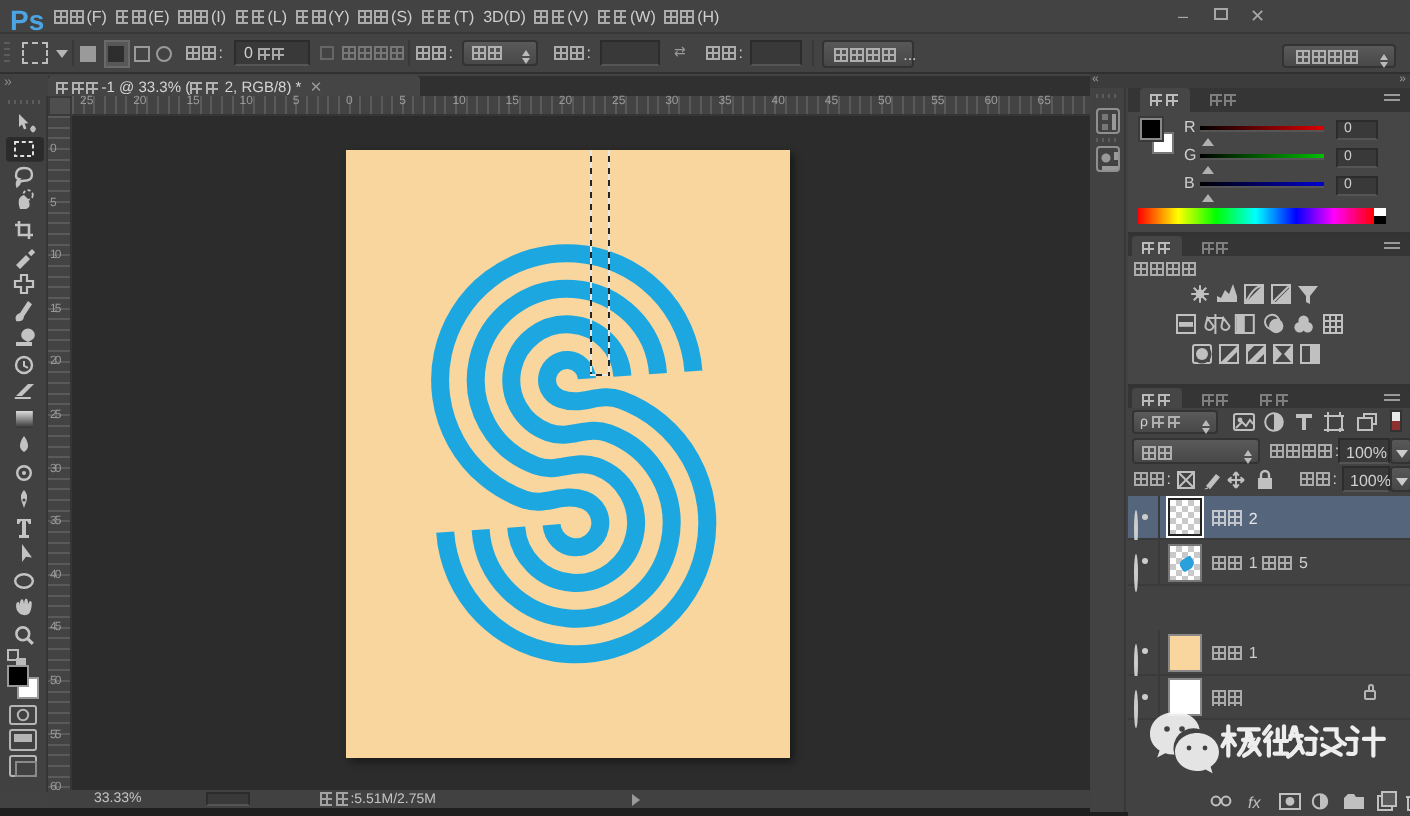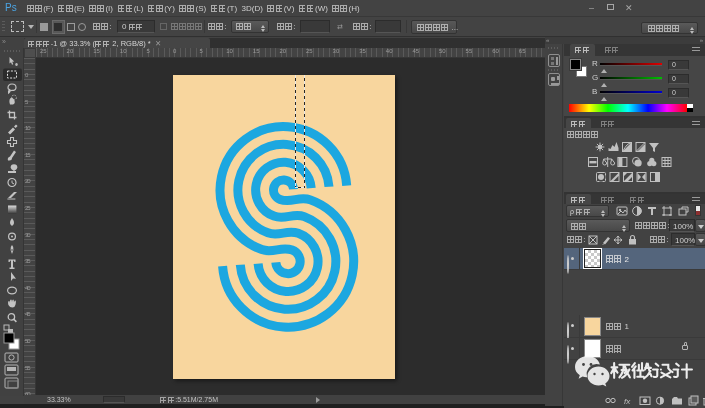--- a/index.html
+++ b/index.html
@@ -13,21 +13,21 @@
 .inbox{background:#393939;border:1px solid #2c2c2c;border-bottom-color:#555}
 .btn{background:linear-gradient(#585858,#474747);border:1px solid #333;border-radius:2px}
 .combo{background:linear-gradient(#5a5a5a,#484848);border:1px solid #333;border-radius:2px}
 .ptab{height:100%;font-size:8px;color:#e2e2e2;padding:1px 5px 0 5px;background:#464646;display:inline-block;vertical-align:top}
 .ptabd{height:100%;font-size:8px;color:#989898;padding:1px 5px 0 5px;display:inline-block;vertical-align:top}
 .eye{width:10px;height:7px;border:1px solid #cccccc;border-radius:50%;position:relative}.eye:after{content:"";position:absolute;left:2.8px;top:1.2px;width:3px;height:3px;border-radius:50%;background:#cccccc}
 .chk{background-color:#fff;background-image:linear-gradient(45deg,#c9c9c9 25%,rgba(0,0,0,0) 25% 75%,#c9c9c9 75%),linear-gradient(45deg,#c9c9c9 25%,rgba(0,0,0,0) 25% 75%,#c9c9c9 75%);background-position:0 0,3px 3px;background-size:6px 6px}
 </style></head><body>
 
 <div class="ab" style="left:0;top:0;width:705px;height:17px;background:#434343;border-bottom:1px solid #383838">
- <span class="ab" style="left:5px;top:2px;font-size:10px;font-weight:normal;color:#4ba4e3;letter-spacing:0">Ps</span>
+ <span class="ab" style="left:5px;top:2px;font-size:14px;font-weight:bold;color:#4ba4e3;letter-spacing:0">Ps</span>
  <div class="ab txt" id="menus" style="left:27px;top:4px"><span style="margin-right:4.5px"><i class="c"></i><i class="c"></i>(F)</span><span style="margin-right:4.5px"><i class="c"></i><i class="c"></i>(E)</span><span style="margin-right:4.5px"><i class="c"></i><i class="c"></i>(I)</span><span style="margin-right:4.5px"><i class="c"></i><i class="c"></i>(L)</span><span style="margin-right:4.5px"><i class="c"></i><i class="c"></i>(Y)</span><span style="margin-right:4.5px"><i class="c"></i><i class="c"></i>(S)</span><span style="margin-right:4.5px"><i class="c"></i><i class="c"></i>(T)</span><span style="margin-right:4.5px">3D(D)</span><span style="margin-right:4.5px"><i class="c"></i><i class="c"></i>(V)</span><span style="margin-right:4.5px"><i class="c"></i><i class="c"></i>(W)</span><span style="margin-right:4.5px"><i class="c"></i><i class="c"></i>(H)</span></div>
  <div class="ab" style="left:589px;top:4px;width:110px;height:10px;color:#a6a6a6;font-size:9px">
    <span class="ab" style="left:0;top:-1px">–</span>
    <span class="ab" style="left:18px;top:0;width:7px;height:6px;border:1px solid #a6a6a6"></span>
    <span class="ab" style="left:36px;top:-1px">✕</span>
  </div>
 </div>
 
 <div class="ab" style="left:0;top:17px;width:705px;height:20px;background:#434343;border-bottom:1px solid #303030">
  <div class="ab" style="left:2px;top:4px;width:3px;height:12px;background:repeating-linear-gradient(180deg,#5c5c5c 0 1px,rgba(0,0,0,0) 1px 3px)"></div>
@@ -390,20 +390,23 @@
         <path d="M42.5 5 v-1.5 a2 2 0 0 1 4 0 v1.5" fill="none" stroke="#c0c0c0" stroke-width="1.2"></path>
       </svg>
   <div class="ab txt" style="left:86px;top:31px"><i class="c"></i><i class="c"></i>:</div>
   <div class="ab inbox txt" style="left:107px;top:29px;width:24px;height:13px;padding:2px 0 0 3px">100%</div>
   <div class="ab btn" style="left:131px;top:29px;width:11px;height:13px">
         <span class="ab" style="left:2px;top:5px;width:0;height:0;border:3px solid rgba(0,0,0,0);border-top:4px solid #ccc"></span>
       </div>
 
   <div class="ab" id="lrows" style="left:0;top:43.5px;width:141px;height:114px">
         <div class="ab" style="left:0;top:0px;width:141px;height:22.6px;background:#54657c;border-bottom:1px solid #3a3a3a"><span class="eye ab" style="left:3px;top:8px"></span><span class="ab" style="left:15px;top:0;width:1px;height:22.6px;background:#3a3a3a"></span><span class="chk ab" style="left:20px;top:1.5px;width:17px;height:19px;outline:1px solid #fff;border:1px solid #222"></span><span class="ab txt" style="left:42px;top:7px;color:#e8e8e8"><i class="c"></i><i class="c"></i> 2</span></div>
+        <div class="ab" style="left:0;top:22.6px;width:141px;height:22.6px;background:#424242;border-bottom:1px solid #3a3a3a"><span class="eye ab" style="left:3px;top:8px"></span><span class="ab" style="left:15px;top:0;width:1px;height:22.6px;background:#3a3a3a"></span><span class="chk ab" style="left:20px;top:1.5px;width:17px;height:19px;border:1px solid #777">
+            <span class="ab" style="left:5px;top:6px;width:7px;height:6px;background:#2aa0dd;border-radius:40% 10% 50% 20%;transform:rotate(-30deg)"></span>
+          </span><span class="ab txt" style="left:42px;top:7px;color:#cfcfcf"><i class="c"></i><i class="c"></i> 1 <i class="c"></i><i class="c"></i> 5</span></div>
         <div class="ab" style="left:0;top:67.80000000000001px;width:141px;height:22.6px;background:#424242;border-bottom:1px solid #3a3a3a"><span class="eye ab" style="left:3px;top:8px"></span><span class="ab" style="left:15px;top:0;width:1px;height:22.6px;background:#3a3a3a"></span><span class="ab" style="left:20px;top:1.5px;width:17px;height:19px;background:#f8d69e;border:1px solid #888"></span><span class="ab txt" style="left:42px;top:7px;color:#cfcfcf"><i class="c"></i><i class="c"></i> 1</span></div>
         <div class="ab" style="left:0;top:90.4px;width:141px;height:22.6px;background:#424242;border-bottom:1px solid #3a3a3a"><span class="eye ab" style="left:3px;top:8px"></span><span class="ab" style="left:15px;top:0;width:1px;height:22.6px;background:#3a3a3a"></span><span class="ab" style="left:20px;top:1.5px;width:17px;height:19px;background:#fff;border:1px solid #888"></span><span class="ab txt" style="left:42px;top:7px;color:#cfcfcf"><span style="font-style:italic"><i class="c"></i><i class="c"></i></span></span><span class="ab" style="left:118px;top:7px;width:6px;height:5px;border:1px solid #b5b5b5;border-radius:1px"></span><span class="ab" style="left:119.5px;top:4px;width:3px;height:4px;border:1px solid #b5b5b5;border-bottom:none;border-radius:2px 2px 0 0"></span></div>
       </div>
 
   <div class="ab" id="wmark" style="left:10px;top:149px;width:131px;height:40px"><svg width="131" height="40" viewBox="0 0 131 40">
           <g fill="rgba(250,250,250,0.88)">
             <path d="M14 3 C6 3 1 8 1 14 c0 3.5 1.8 6.3 4.8 8.2 l-1.2 3.6 4 -2.2 c1.6 .5 3 .7 4.6 .6 a10 10 0 0 1 12.6 -12.6 C25 6.6 20 3 14 3z"></path>
             <circle cx="9.5" cy="11.5" r="1.4" fill="#424242"></circle>
             <circle cx="17" cy="11.5" r="1.4" fill="#424242"></circle>
             <path d="M24.5 13.5 c-6 0-11 4.2-11 9.5 0 5.2 5 9.5 11 9.5 1.5 0 3-.3 4.3-.8 l3.5 1.9 -1 -3.2 c2.6-1.7 4.2-4.4 4.2-7.4 0-5.3-5-9.5-11-9.5z"></path>

